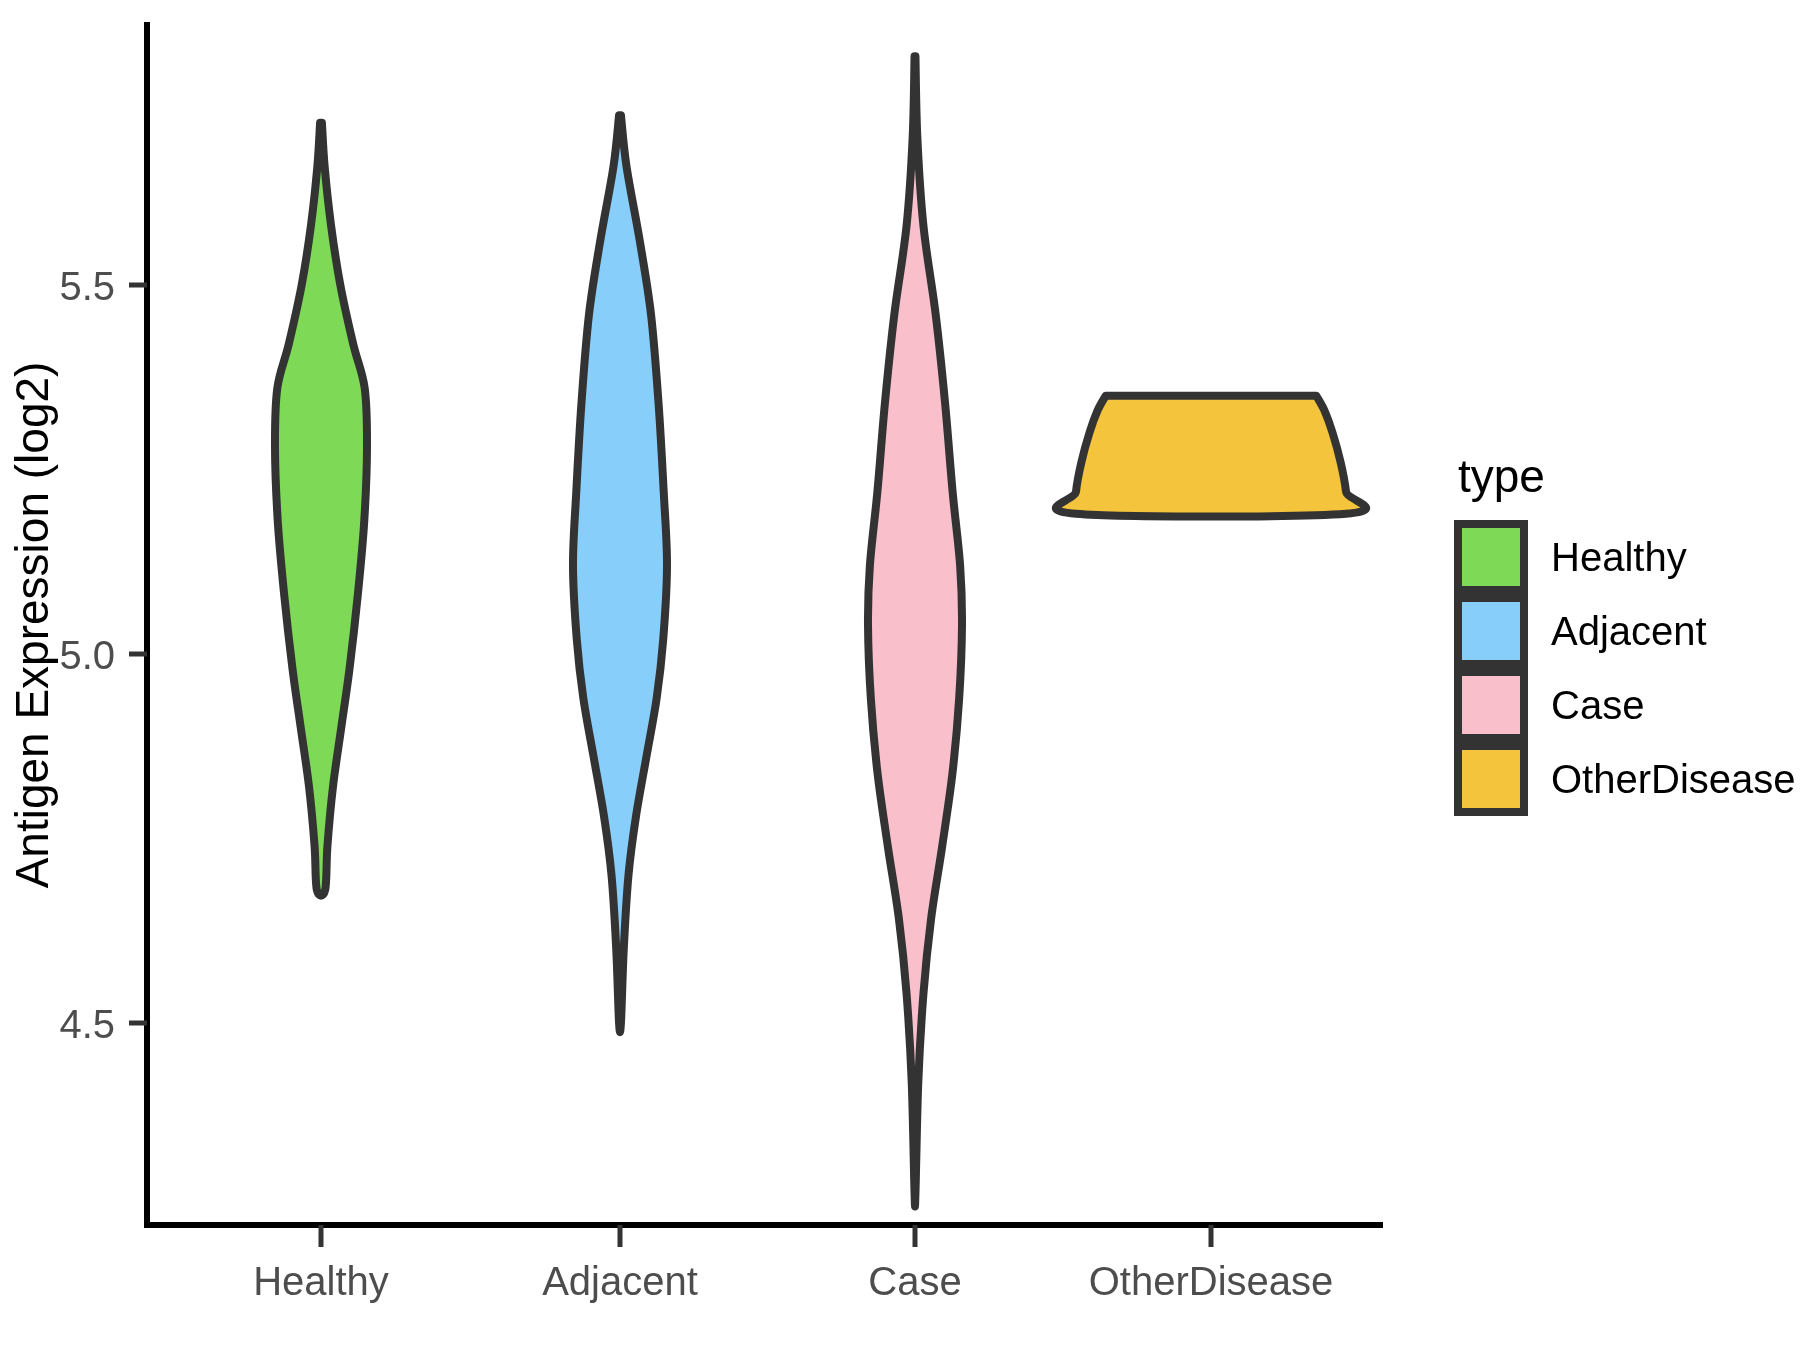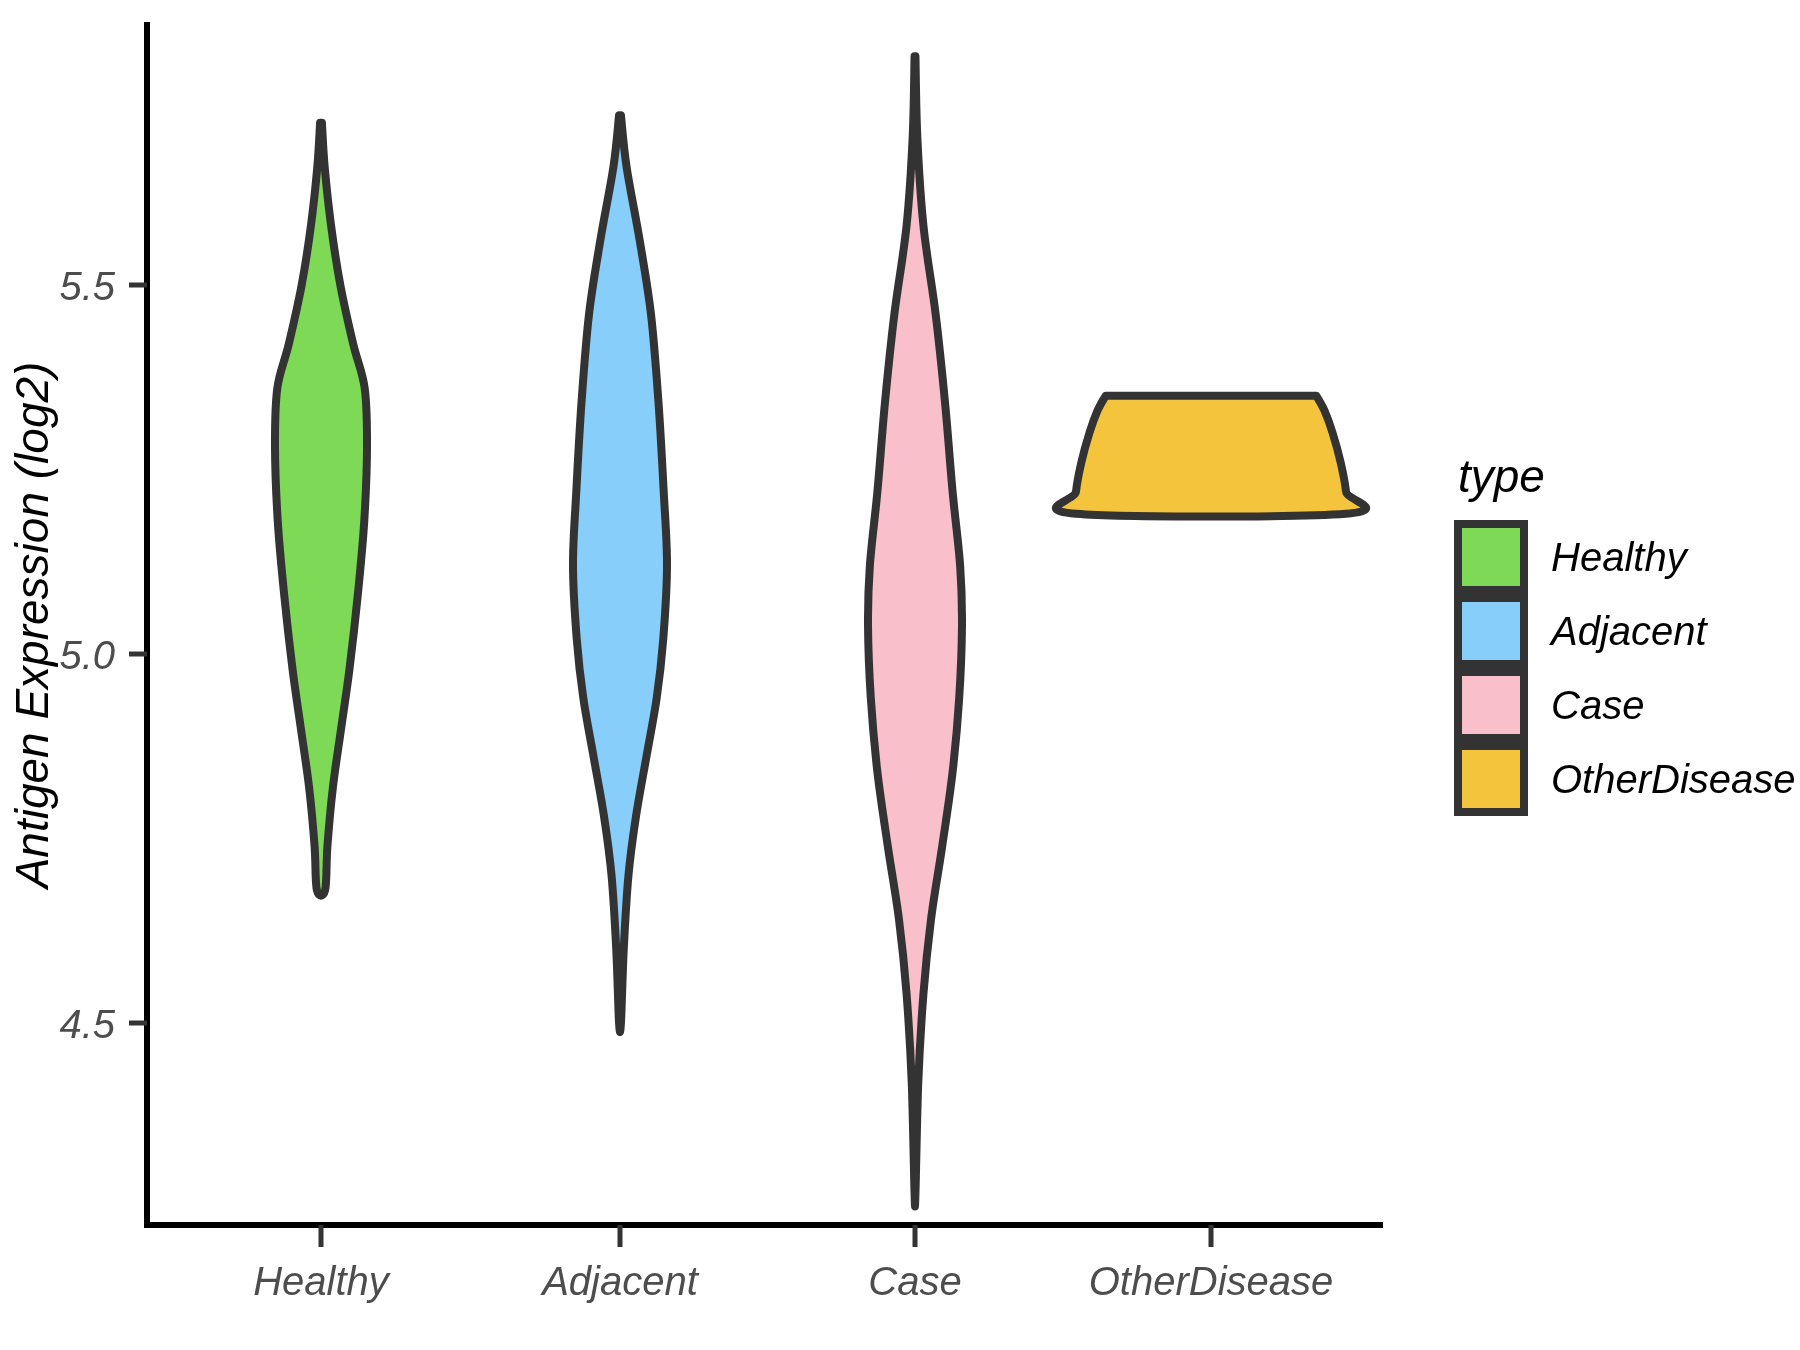--- a/index.html
+++ b/index.html
@@ -11,21 +11,20 @@
     width: 1800px;
     height: 1350px;
     font-family: "Liberation Sans", sans-serif;
     overflow: hidden;
   }
   #plot-root {
     position: relative;
     width: 1800px;
     height: 1350px;
     background: #ffffff;
-    font-style: italic;
   }
   svg.plot-canvas {
     position: absolute;
     left: 0;
     top: 0;
     width: 1800px;
     height: 1350px;
   }
   text { font-family: "Liberation Sans", sans-serif; }
   .axis-tick-label {

